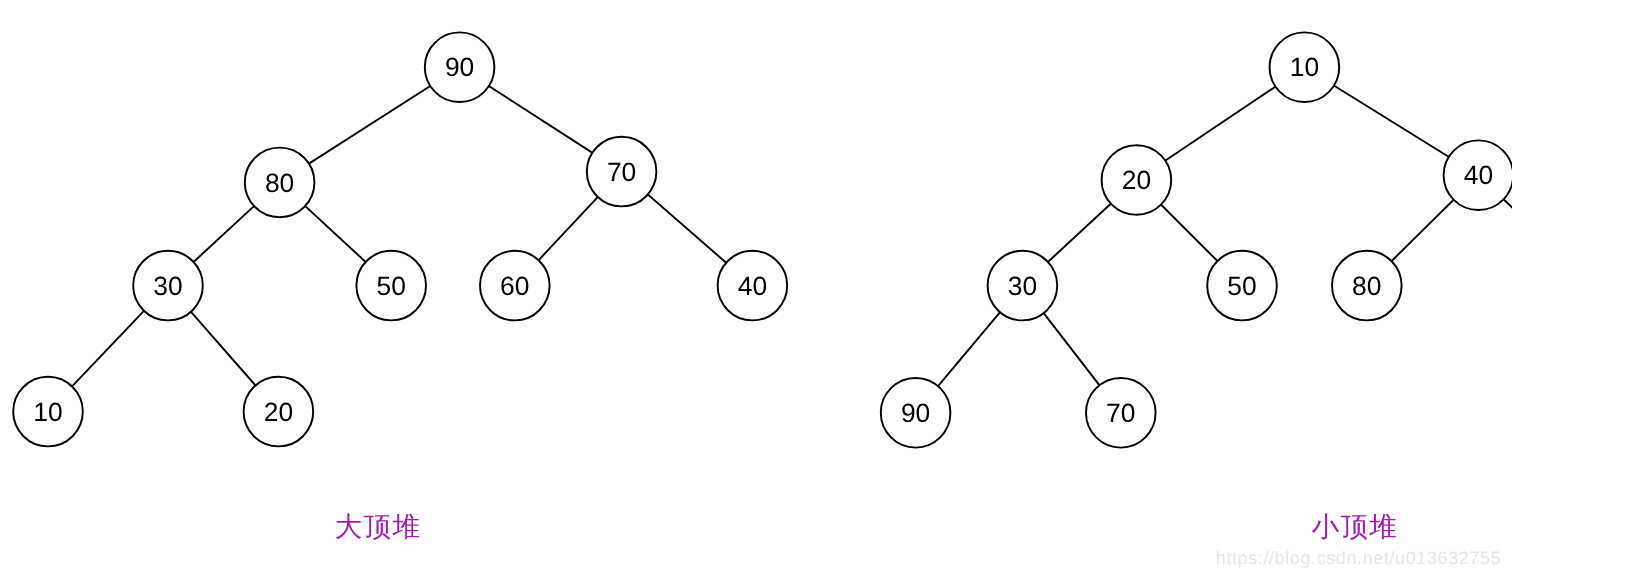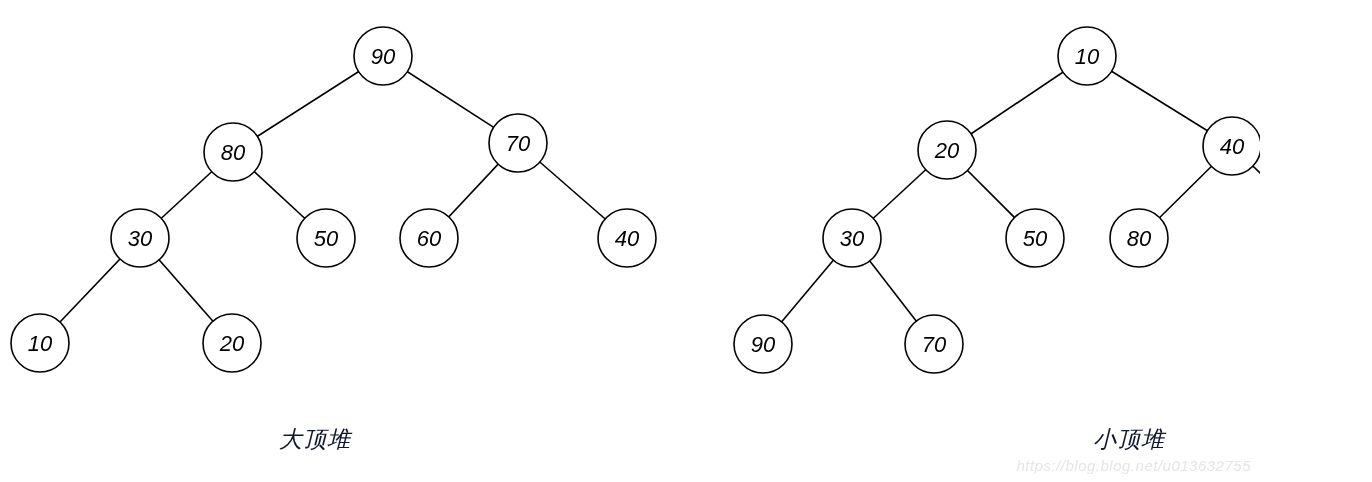--- a/index.html
+++ b/index.html
@@ -7,32 +7,31 @@
     padding: 0;
     background: #ffffff;
   }
   .canvas {
     position: relative;
     width: 1260px;
     height: 482px;
     background: #ffffff;
     overflow: hidden;
     font-family: "Liberation Sans", sans-serif;
-    font-style: italic;
   }
   svg.diagram {
     position: absolute;
     left: 0;
     top: 0;
   }
   .tree-label {
     position: absolute;
     transform: translate(-50%, -50%);
     font-size: 23px;
-    color: #0f172a;
+    color: #a21caf;
     letter-spacing: 1px;
     white-space: nowrap;
   }
   .watermark {
     position: absolute;
     right: 9px;
     bottom: 8px;
     font-size: 15px;
     letter-spacing: 0.5px;
     white-space: nowrap;
@@ -98,14 +97,14 @@
         <text x="763" y="344" dy="0.35em" text-anchor="middle" font-family="&quot;Liberation Sans&quot;, sans-serif" font-size="22" fill="#000000">90</text>
         <circle cx="934" cy="344" r="29" fill="#ffffff" stroke="#000000" stroke-width="1.6"></circle>
         <text x="934" y="344" dy="0.35em" text-anchor="middle" font-family="&quot;Liberation Sans&quot;, sans-serif" font-size="22" fill="#000000">70</text>
       </g>
     </svg>
 
   <div class="tree-label" id="left-label" style="left: 315px; top: 439px;">大顶堆</div>
 
   <div class="tree-label" id="right-label" style="left: 1129px; top: 439px;">小顶堆</div>
 
-  <div class="watermark" style="color: rgb(229, 229, 229);">https://blog.blog.net/u013632755</div>
+  <div class="watermark" style="color: rgb(229, 229, 229);">https://blog.csdn.net/u013632755</div>
 </div>
 
 </body></html>

